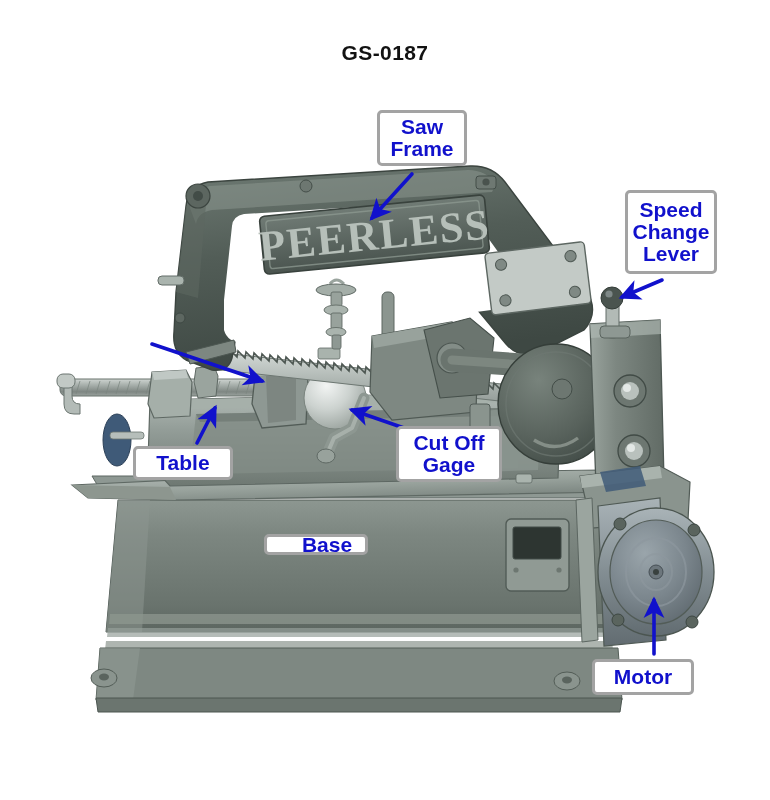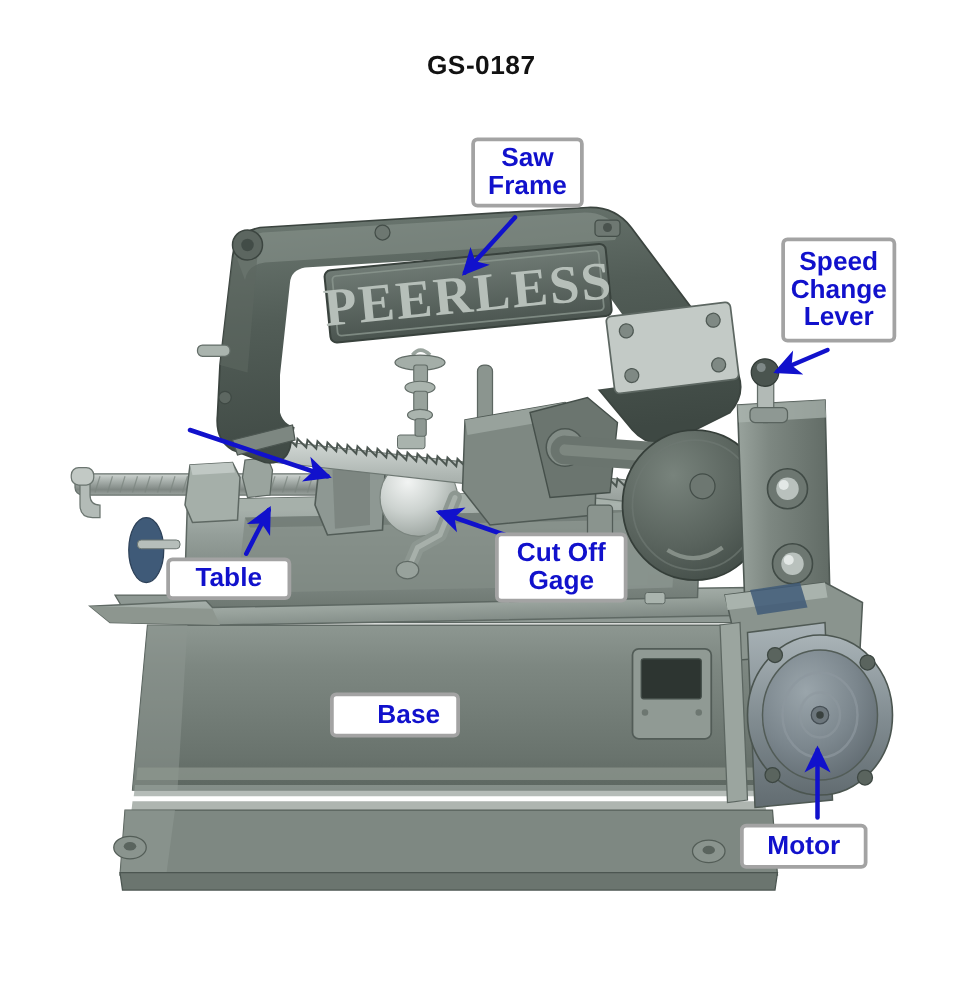--- a/index.html
+++ b/index.html
@@ -434,17 +434,17 @@
   <div class="callout" style="left:625px; top:190px; width:92px; height:84px;">Speed
 Change
 Lever</div>
 
 
   <div class="callout" style="left:133px; top:446px; width:100px; height:34px;">Table</div>
 
   <div class="callout" style="left:396px; top:426px; width:106px; height:56px;">Cut Off
 Gage</div>
 
-  <div class="callout" style="left:264px; top:554px; width:104px; height:36px;padding-left:28px;">Base</div>
+  <div class="callout" style="left:264px; top:534px; width:104px; height:21px;padding-left:28px;">Base</div>
 
   <div class="callout" style="left:592px; top:659px; width:102px; height:36px;">Motor</div>
 
 </div>
 
 </body></html>

